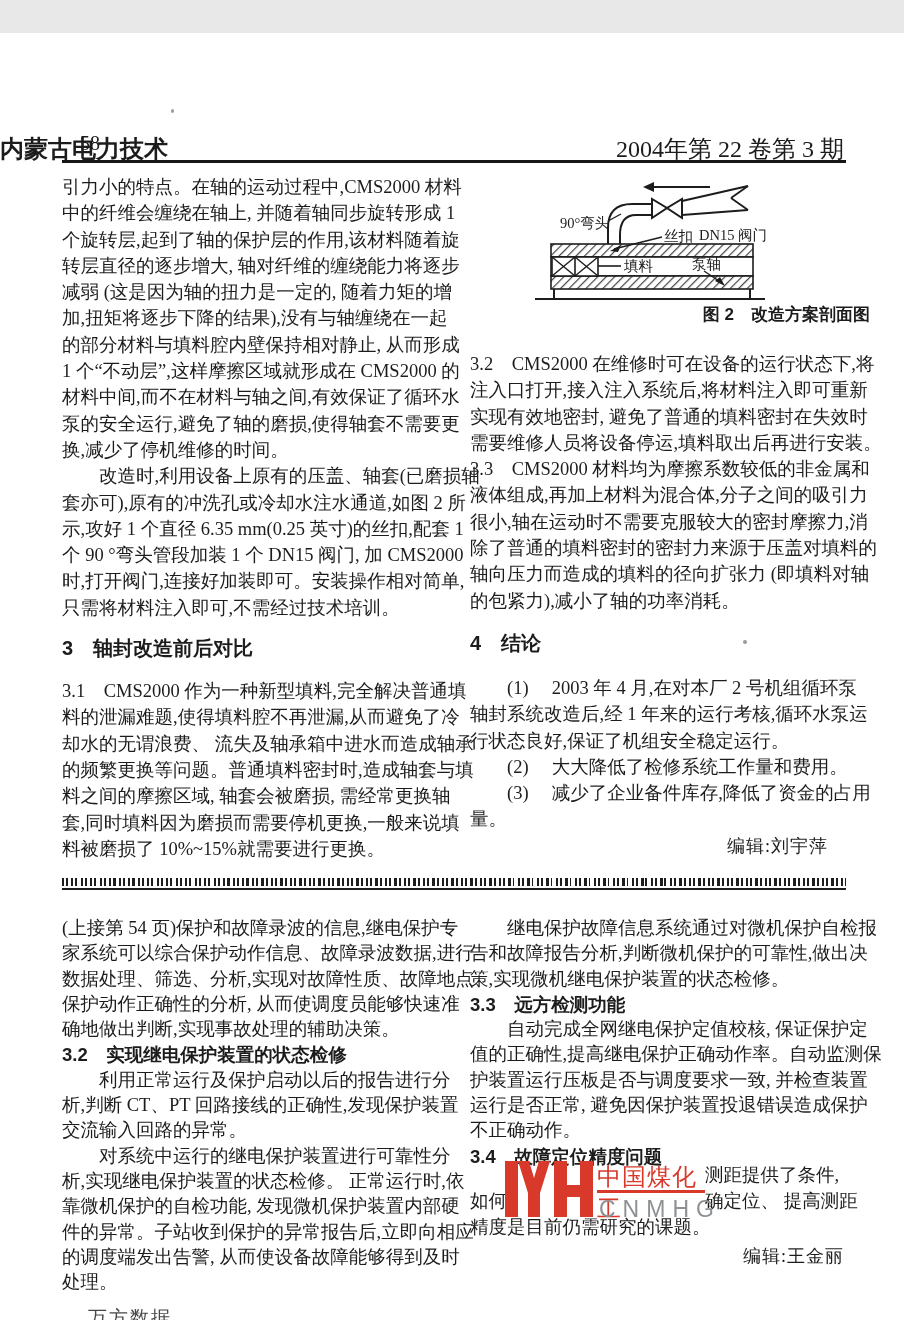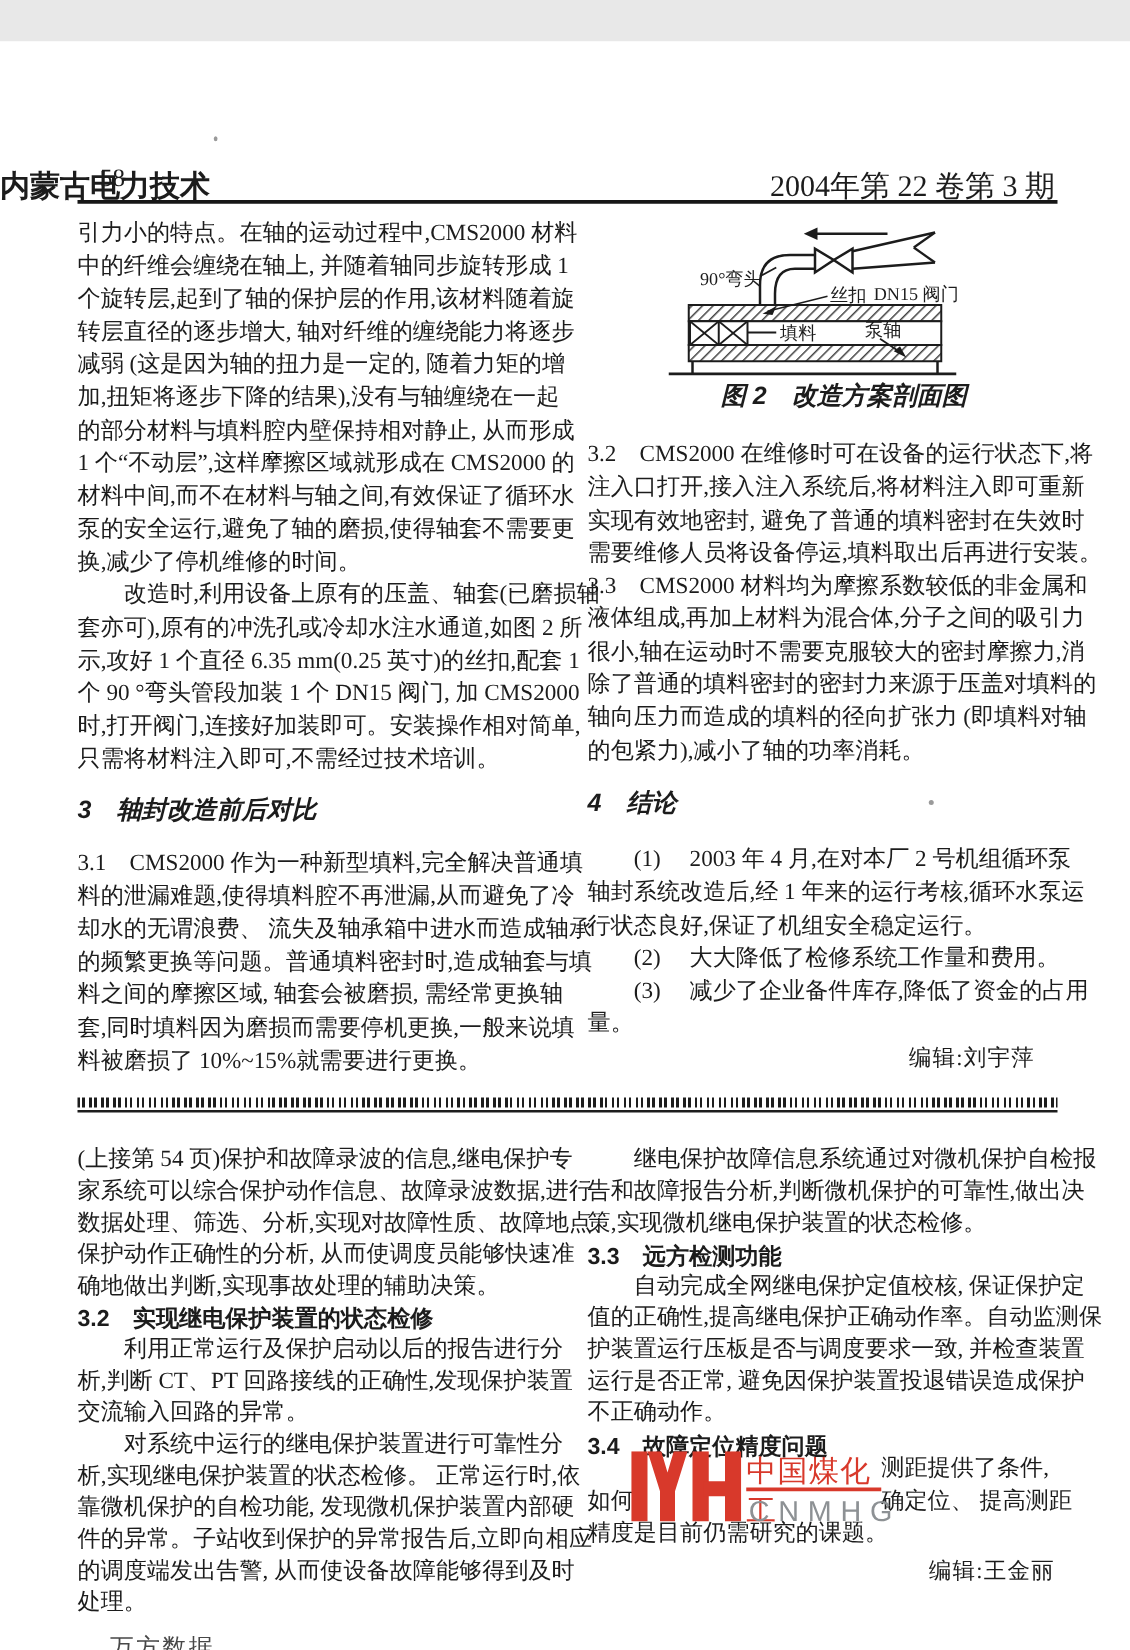--- a/index.html
+++ b/index.html
@@ -2,30 +2,30 @@
 <html><head>
 <meta charset="utf-8">
 <style>
   html,body{margin:0;padding:0;background:#e8e8e8;}
   #page{position:relative;width:904px;height:1320px;background:#ffffff;overflow:hidden;
         font-family:"Liberation Serif","DejaVu Serif",serif;color:#1c1c1c;margin-top:33px;}
   .abs{position:absolute;}
   .lines{white-space:pre;font-size:18.5px;line-height:26.3px;}
   .lines-sm{white-space:pre;font-size:18.5px;line-height:25.3px;}
   .hd{font-family:"Liberation Sans","DejaVu Sans",sans-serif;font-weight:bold;}
-  .h-main{font-size:20px;line-height:26px;font-style:italic;}
+  .h-main{font-size:20px;line-height:26px;}
   .h-sub{font-size:18.5px;line-height:25.3px;}
   .editor{font-size:18px;letter-spacing:1px;}
   .rule{background:#161616;}
   .divider{height:12px;
     background:
       repeating-linear-gradient(90deg,#1d1d1d 0 2px,transparent 2px 4px,#1d1d1d 4px 6px,transparent 6px 9.5px) top/100% 8px no-repeat,
       linear-gradient(#1d1d1d,#1d1d1d) bottom/100% 2px no-repeat;}
   .fig-label{position:absolute;font-size:14.5px;white-space:nowrap;}
-  .caption{font-family:"Liberation Sans","DejaVu Sans",sans-serif;font-weight:bold;font-size:20px;text-align:center;font-style:italic;}
+  .caption{font-family:"Liberation Sans","DejaVu Sans",sans-serif;font-weight:bold;font-size:17px;text-align:right;}
   .speck{position:absolute;background:#9a9a9a;border-radius:50%;}
   .wm-cn{font-family:"Liberation Sans","DejaVu Sans",sans-serif;font-size:24px;letter-spacing:1px;}
   .wm-en{font-family:"Liberation Sans","DejaVu Sans",sans-serif;font-size:23px;letter-spacing:7px;}
   .wanfang{font-size:19px;letter-spacing:2px;color:#474747;font-family:"Liberation Sans","DejaVu Sans",sans-serif;}
 </style>
 </head>
 <body>
 
 <div id="page">
 

